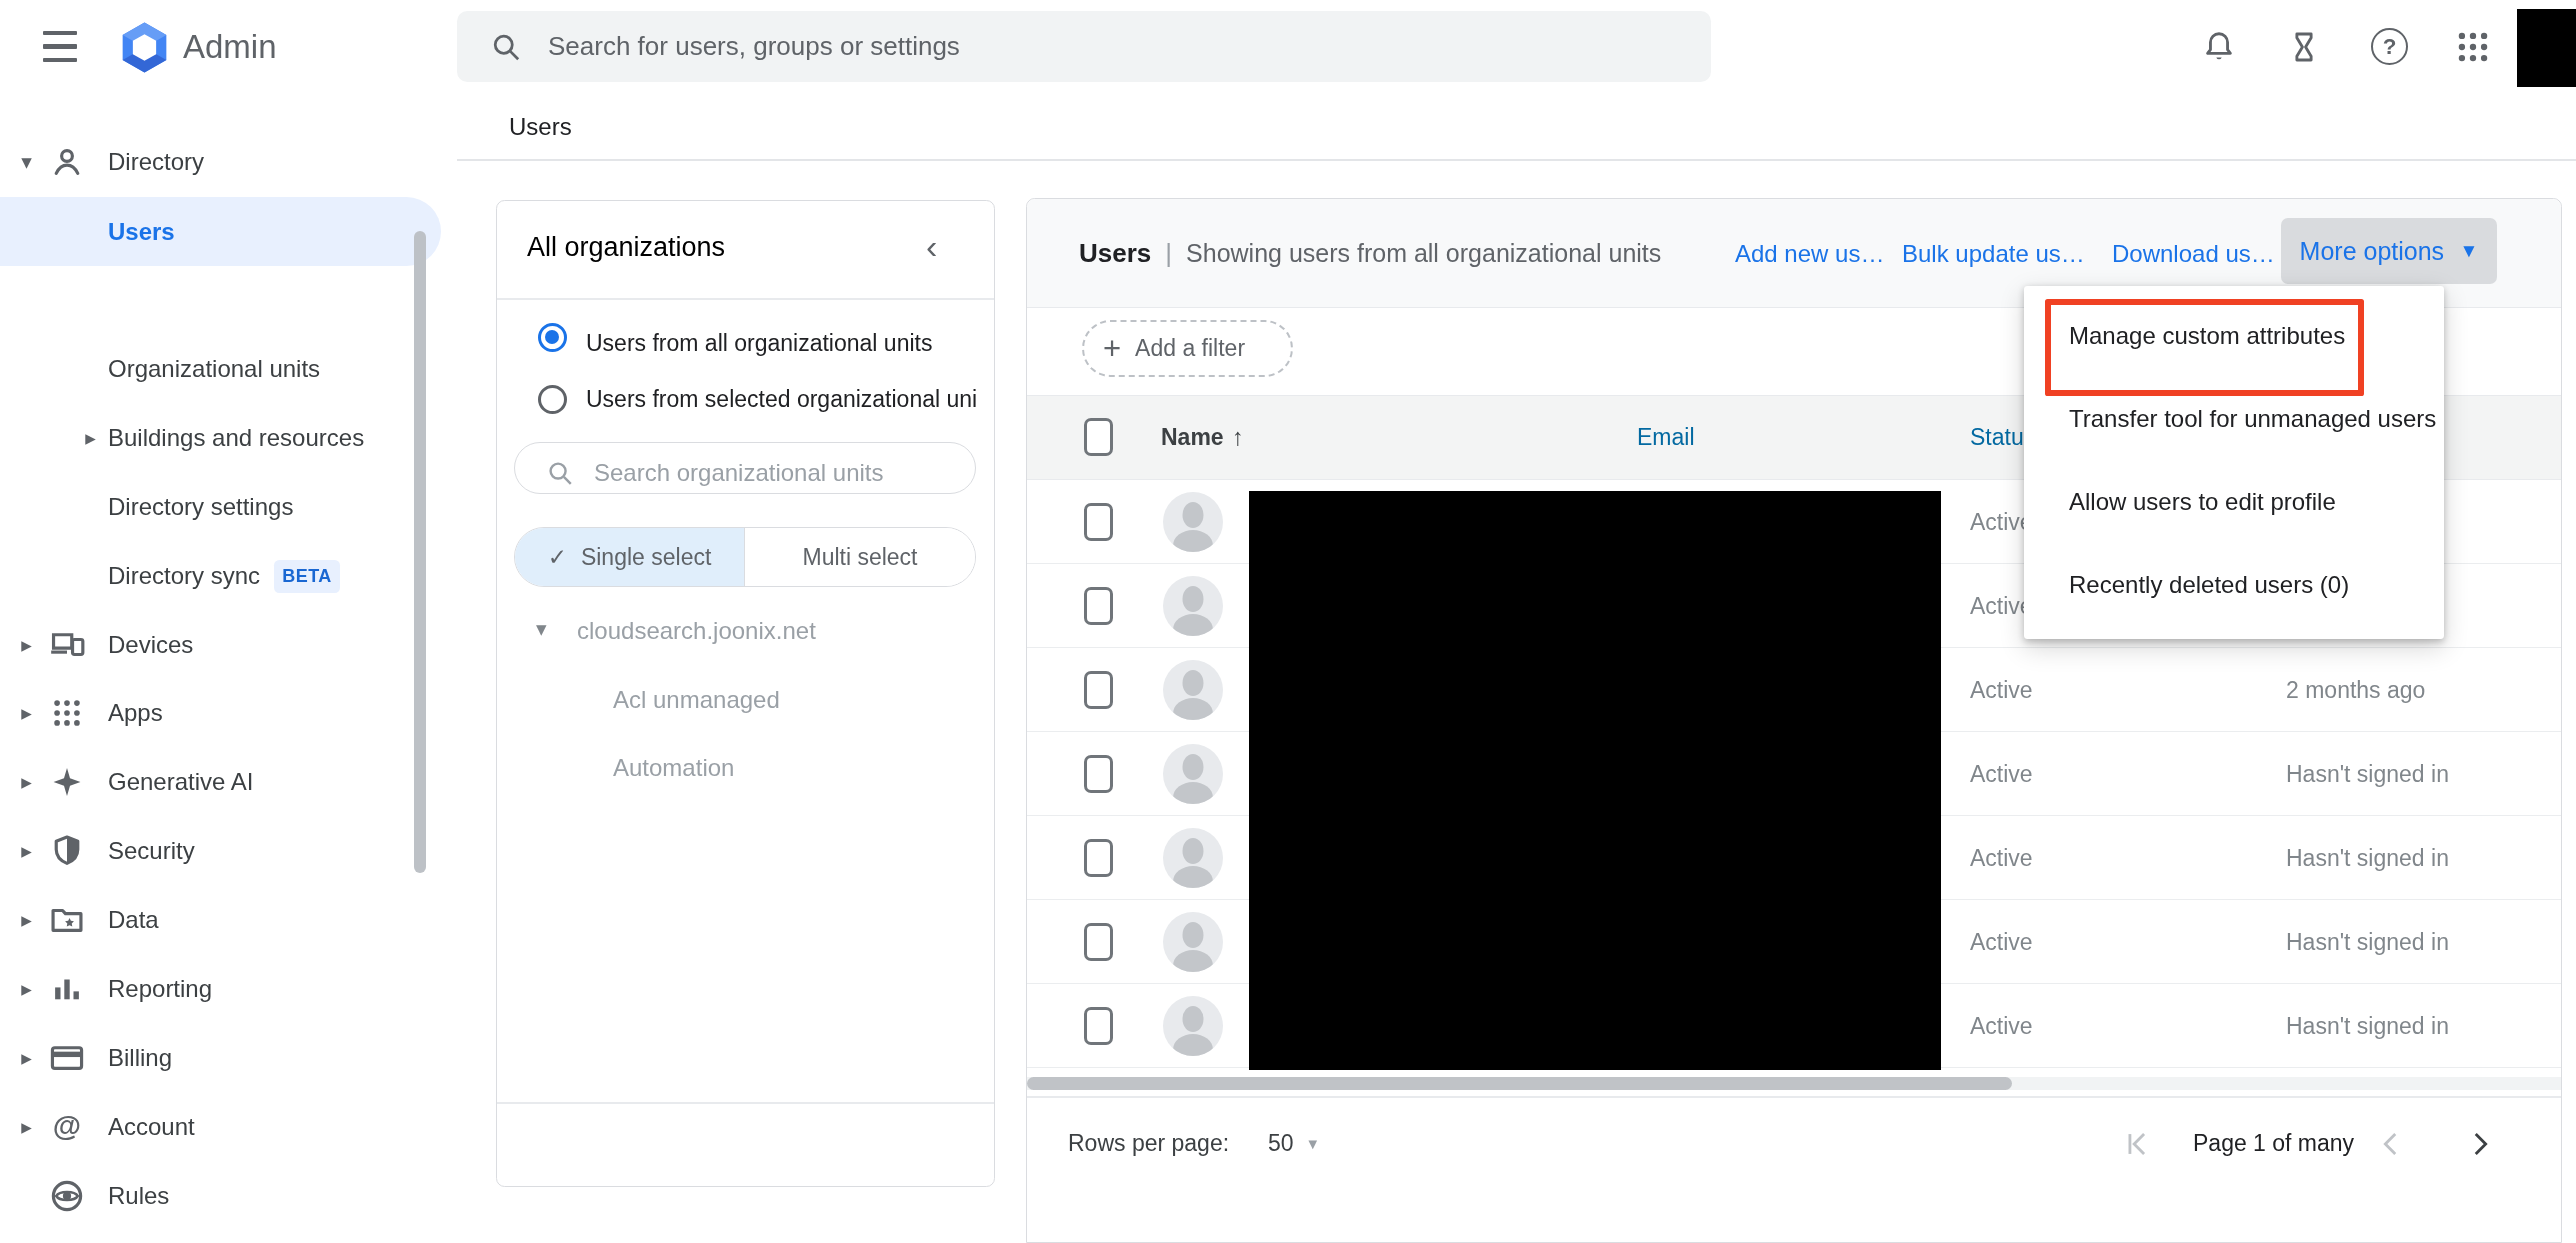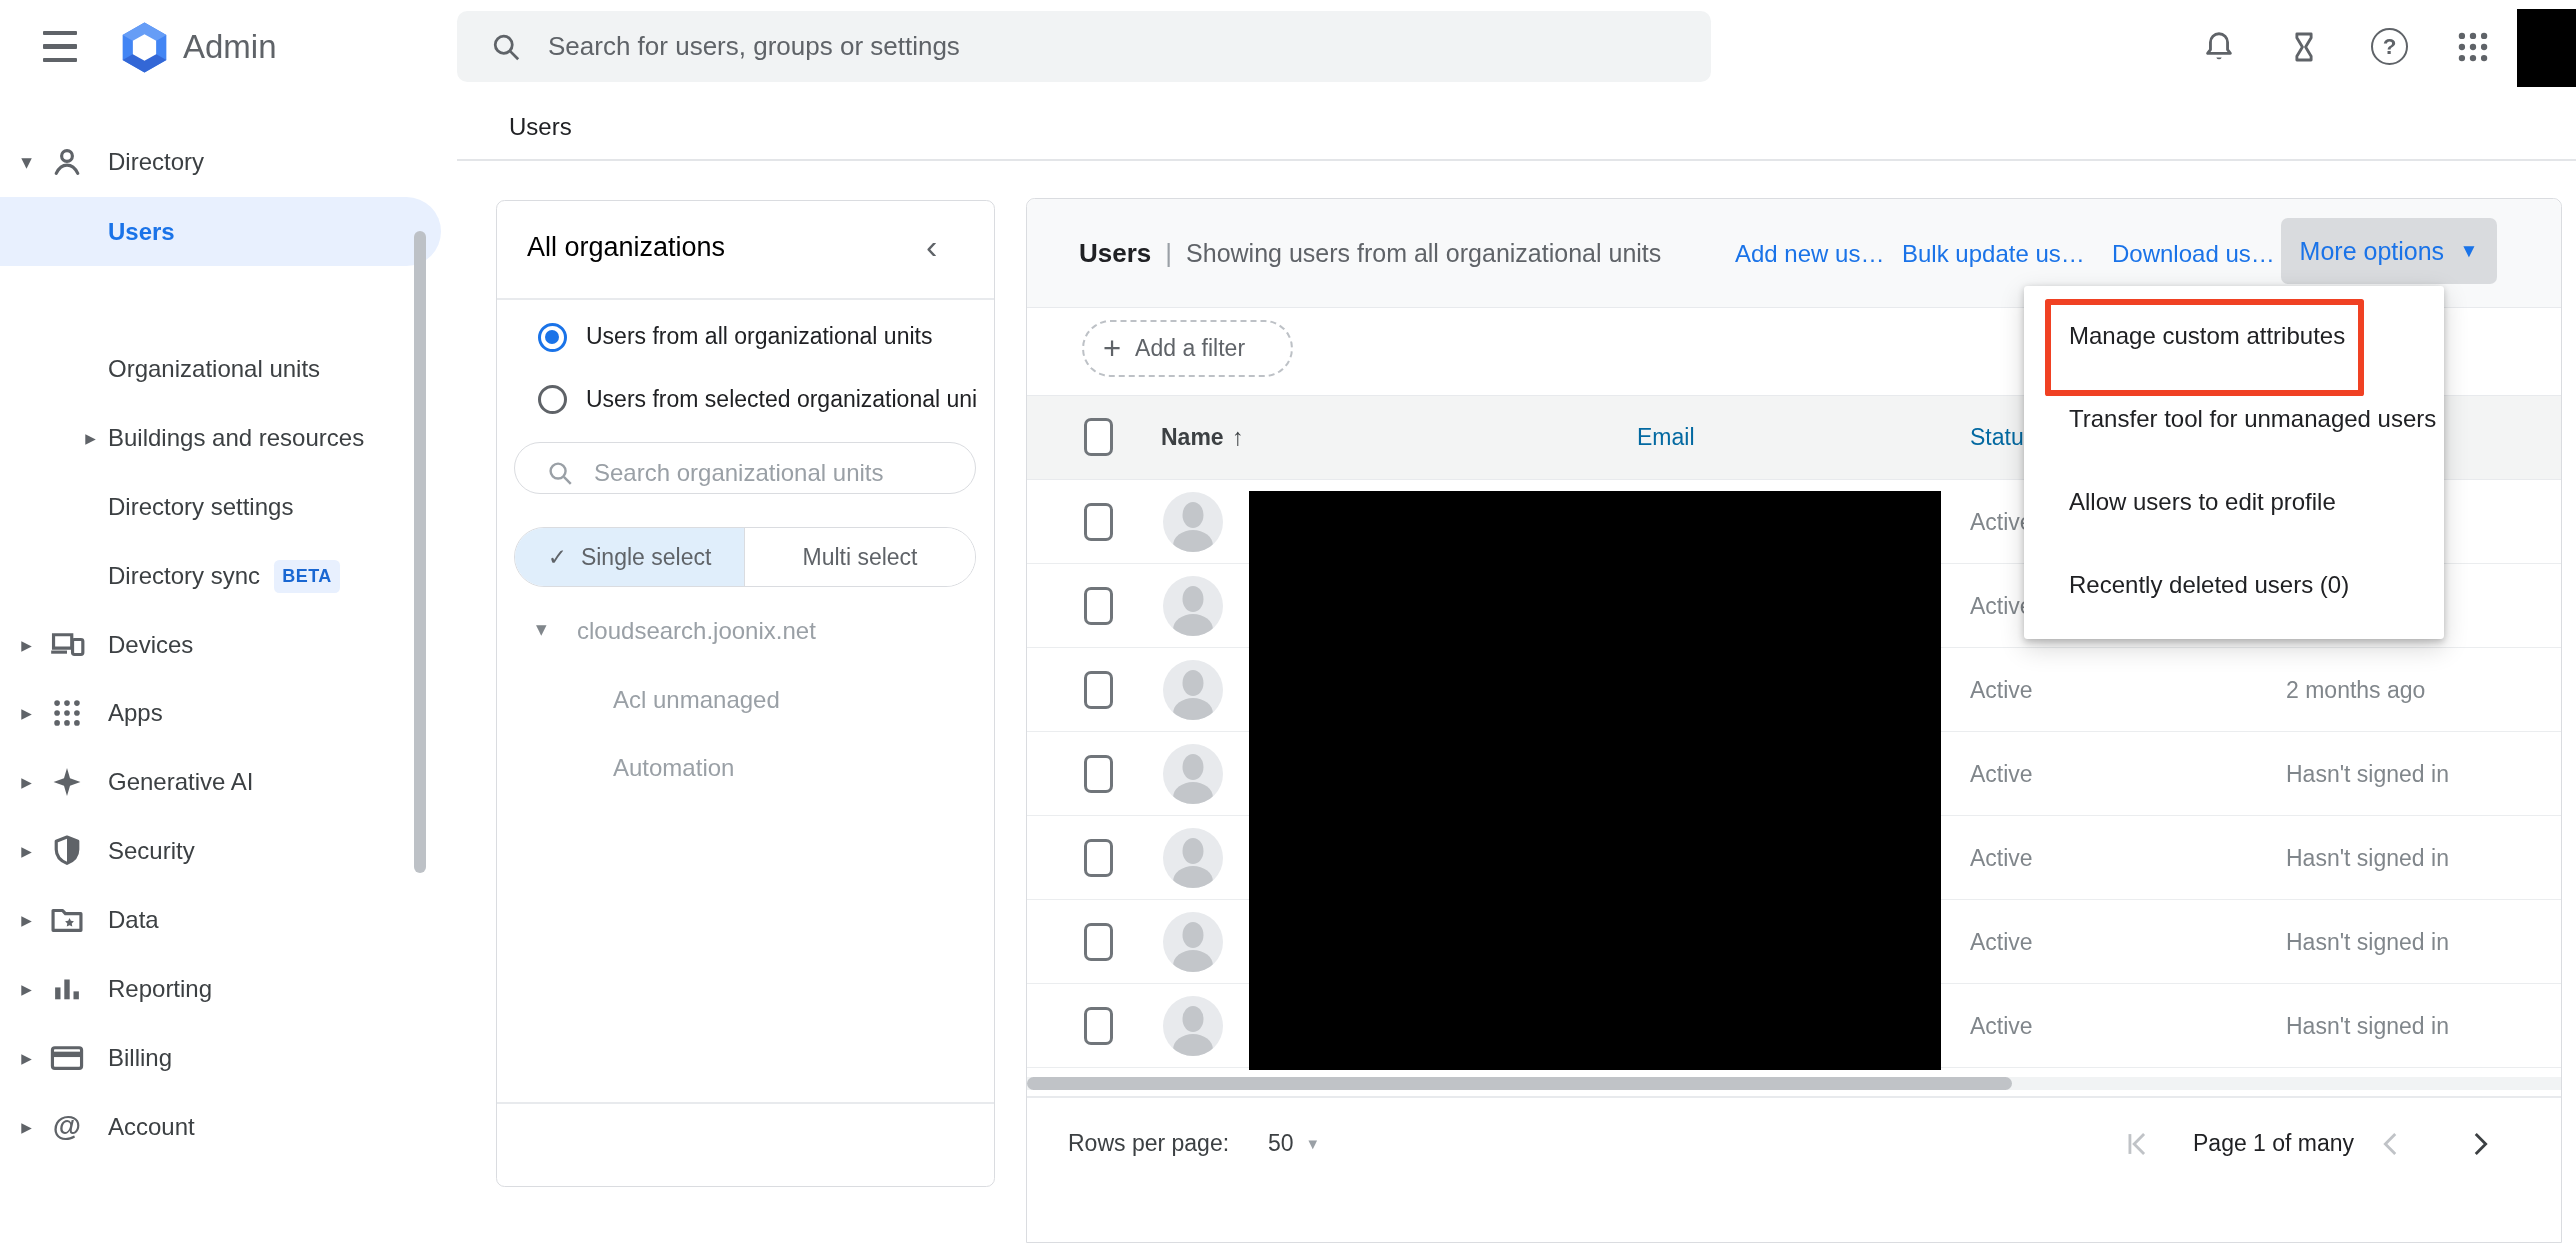--- a/index.html
+++ b/index.html
@@ -251,30 +251,40 @@
           <rect x="2.8" y="8" width="18.4" height="3.4" fill="#5f6368"></rect>
         </svg>
     </span>
     <span class="slabel">Billing</span>
   </div>
   <div class="abs srow" style="top:1092px">
     <span class="scaret">▸</span>
     <span class="sicon aticon">@</span>
     <span class="slabel">Account</span>
   </div>
+  <div class="abs srow" style="top:1161px">
+    <span class="sicon" style="left:48px">
+      <svg width="38" height="38" viewBox="0 0 24 24">
+          <circle cx="12" cy="12" r="8.6" fill="none" stroke="#5f6368" stroke-width="2"></circle>
+          <path d="M5.2 12c2-3.4 11.6-3.4 13.6 0c-2 3.4-11.6 3.4-13.6 0z" fill="none" stroke="#5f6368" stroke-width="1.6"></path>
+          <circle cx="12" cy="12" r="2.6" fill="#5f6368"></circle>
+        </svg>
+    </span>
+    <span class="slabel">Rules</span>
+  </div>
 
   <div class="abs sscroll"></div>
 
   <div class="abs orgcard">
     <div class="org-title">All organizations</div>
     <div class="org-collapse">‹</div>
     <div class="org-div"></div>
 
     <div class="radio on" style="left:41px;top:122px;"></div>
-    <div class="rlabel" style="left:89px;top:122px;text-align:center;">Users from all organizational units</div>
+    <div class="rlabel" style="left:89px;top:129px;text-align:center;">Users from all organizational units</div>
 
     <div class="radio off" style="left:41px;top:184px;"></div>
     <div class="rlabel" style="left:89px;top:185px;width:390px;overflow:hidden;">Users from selected organizational units</div>
 
     <div class="orgsearch">
       <svg style="position:absolute;left:31px;top:15.5px;" width="29" height="29" viewBox="0 0 24 24">
         <circle cx="10" cy="10" r="6.2" fill="none" stroke="#9aa0a6" stroke-width="2"></circle>
         <path d="M14.8 14.8 L20.5 20.5" stroke="#9aa0a6" stroke-width="2"></path>
       </svg>
       <span class="ph">Search organizational units</span>

